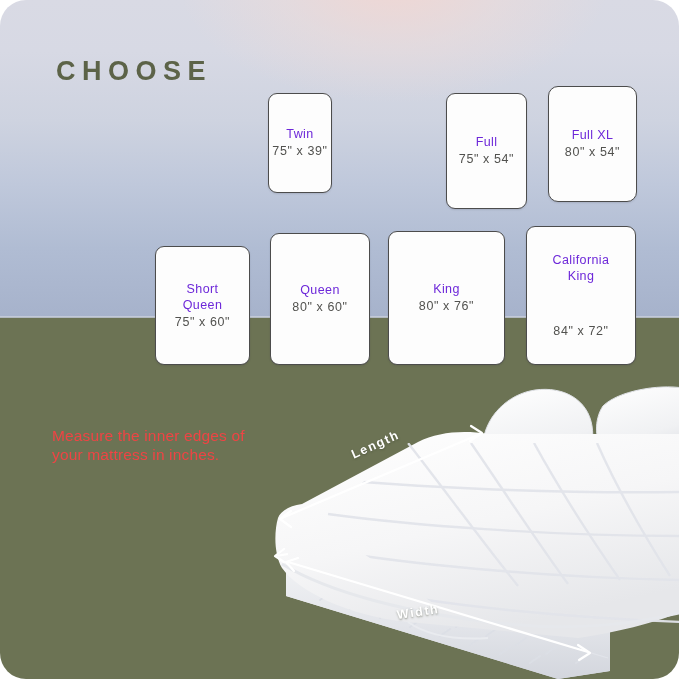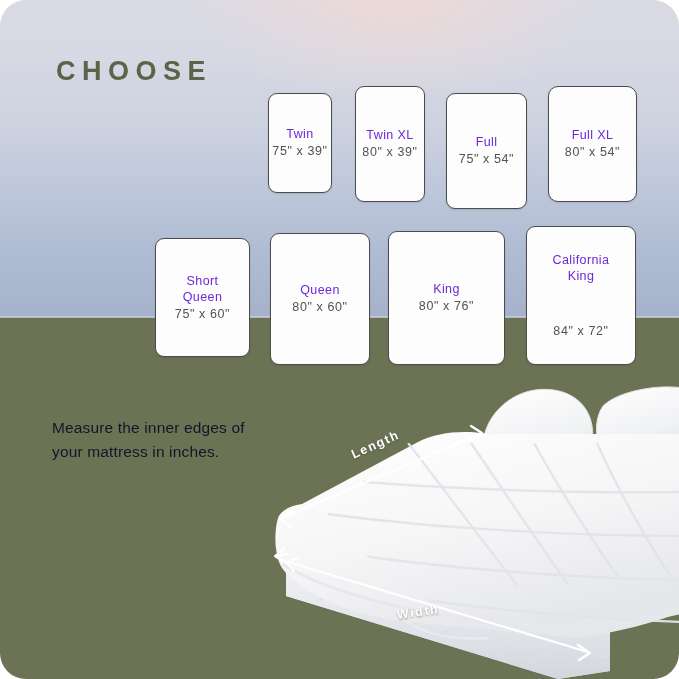--- a/index.html
+++ b/index.html
@@ -91,25 +91,25 @@
     color: #ffffff;
   }
   .step .step-title {
     font-size: 20px;
     font-weight: 700;
     letter-spacing: 2.6px;
     line-height: 26px;
     color: #ffffff;
   }
   .step .step-body {
-    margin-top: 9px;
+    margin-top: 19px;
     font-size: 15.5px;
-    line-height: 24px;
+    line-height: 19px;
     letter-spacing: 0.15px;
-    color: #0f172a;
+    color: #ef4444;
     white-space: pre-line;
   }
 
   
   .mattress-wrap {
     position: absolute;
     left: 258px;
     top: 386px;
     width: 425px;
     height: 293px;
@@ -148,36 +148,32 @@
 
   <div class="headline">
     <div>CHOOSE</div>
   </div>
 
   <div class="card" style="left:268px; top:93px; width:64px; height:100px;">
     <div class="cname">Twin</div>
     <div class="cdims">75" x 39"</div>
   </div>
 
-  <div class="card" style="left:355px; top:86px; width:70px; height:116px;">
-    <div class="cname">Twin XL</div>
-    <div class="cdims">80" x 39"</div>
-  </div>
 
   <div class="card" style="left:446px; top:93px; width:81px; height:116px;">
     <div class="cname">Full</div>
     <div class="cdims">75" x 54"</div>
   </div>
 
   <div class="card" style="left:548px; top:86px; width:89px; height:116px;border-radius:10px;">
     <div class="cname">Full XL</div>
     <div class="cdims">80" x 54"</div>
   </div>
 
-  <div class="card" style="left:155px; top:238px; width:95px; height:119px;">
+  <div class="card" style="left:155px; top:246px; width:95px; height:119px;">
     <div class="cname">Short
 Queen</div>
     <div class="cdims">75" x 60"</div>
   </div>
 
   <div class="card" style="left:270px; top:233px; width:100px; height:132px;">
     <div class="cname">Queen</div>
     <div class="cdims">80" x 60"</div>
   </div>
 

